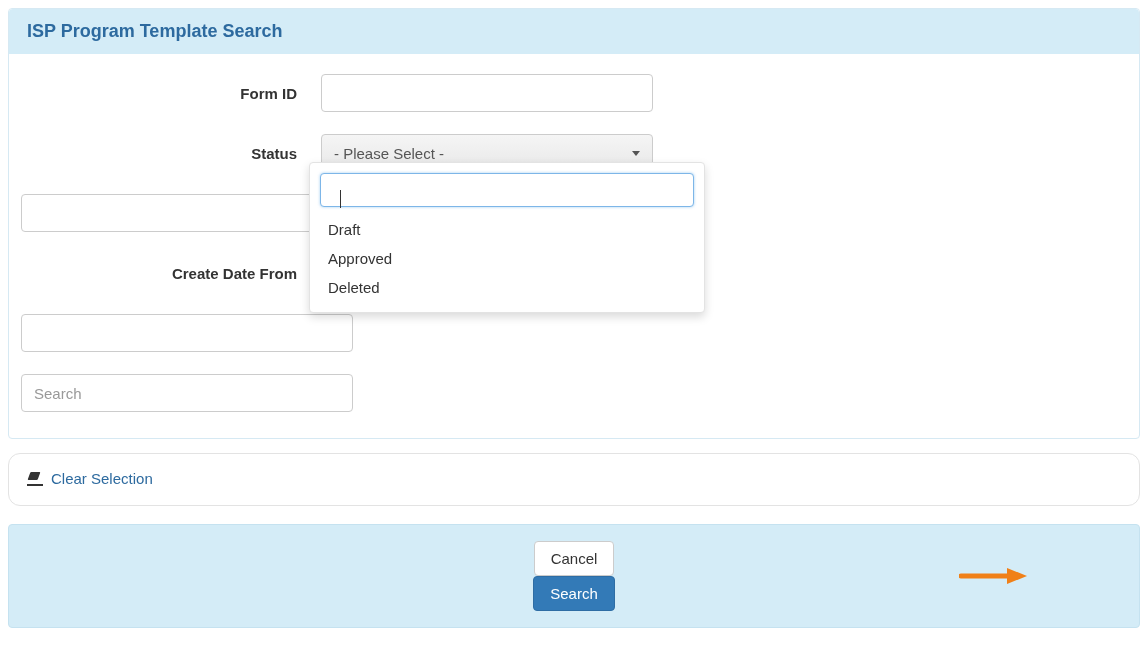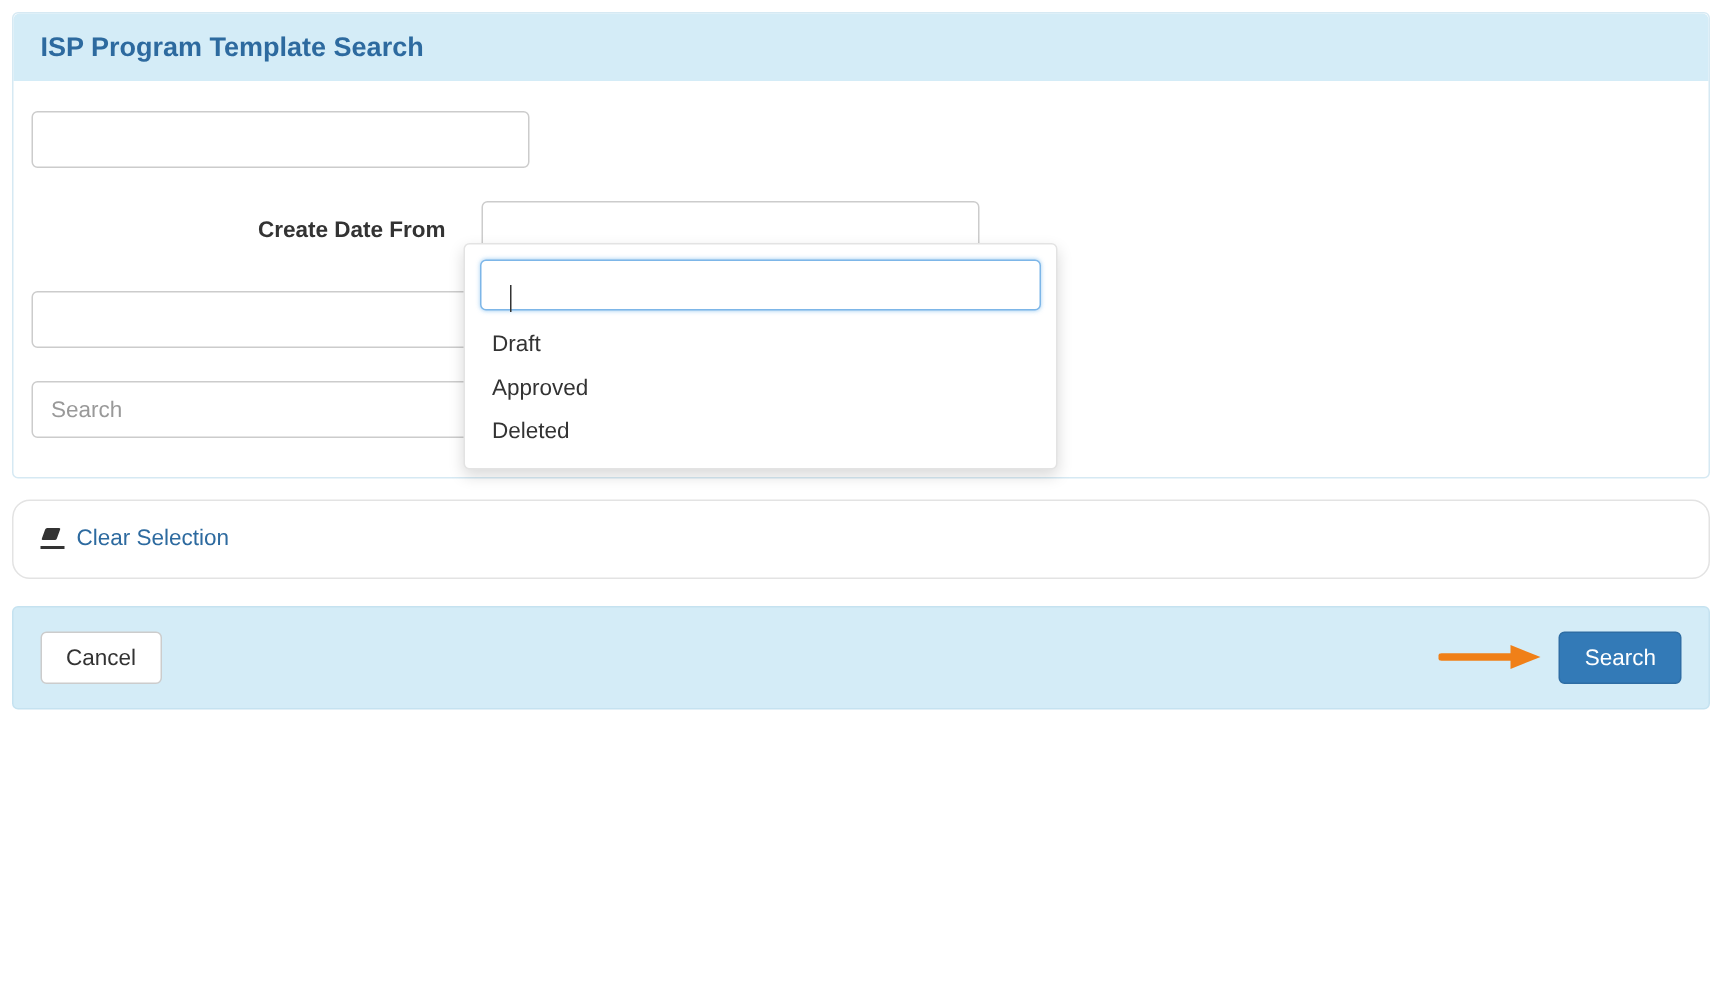--- a/index.html
+++ b/index.html
@@ -148,20 +148,21 @@
     }
     .action-bar {
       background: #d4ecf7;
       border: 1px solid #c5e2f0;
       border-radius: 4px;
       padding: 16px 18px;
       display: flex;
       align-items: center;
       justify-content: space-between;
       position: relative;
+      flex-direction: column;
     }
     .btn {
       display: inline-block;
       padding: 8px 16px;
       font-size: 15px;
       border-radius: 4px;
       cursor: pointer;
       border: 1px solid transparent;
     }
     .btn-default {
@@ -184,21 +185,32 @@
       pointer-events: none;
     }
   </style>
 </head>
 <body>
 
 <div class="panel">
   <div class="panel-header">ISP Program Template Search</div>
   <div class="panel-body">
 
-
+    <div class="form-row">
+      <label class="form-label">Form ID</label>
+      <input type="text" class="form-control" value="" style="">
+    </div>
+
+    <div class="form-row">
+      <label class="form-label">Status</label>
+      <div class="select-toggle">
+        <span>- Please Select -</span>
+        <span class="caret"></span>
+      </div>
+    </div>
 
     <div class="form-row">
       <input type="text" class="form-control" value="" style="">
     </div>
 
     <div class="form-row">
       <label class="form-label">Create Date From</label>
       <input type="text" class="form-control" value="" style="">
     </div>
 

